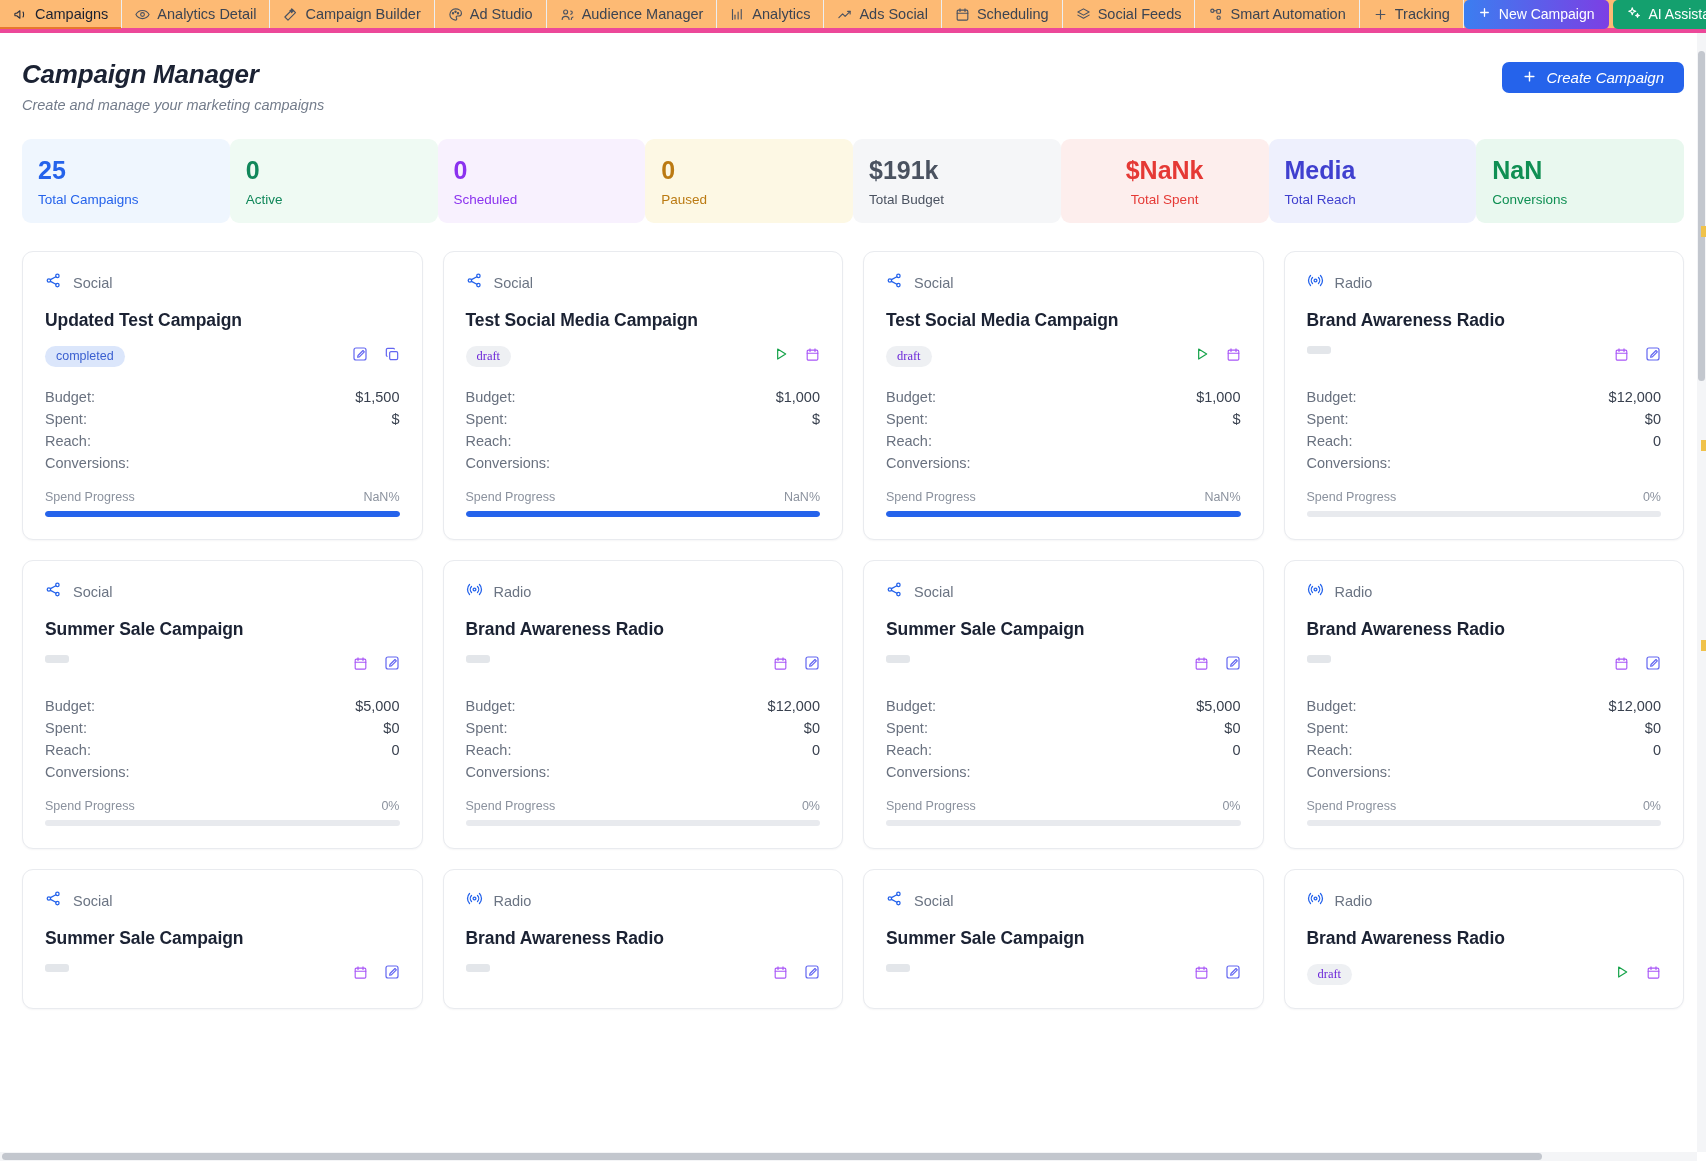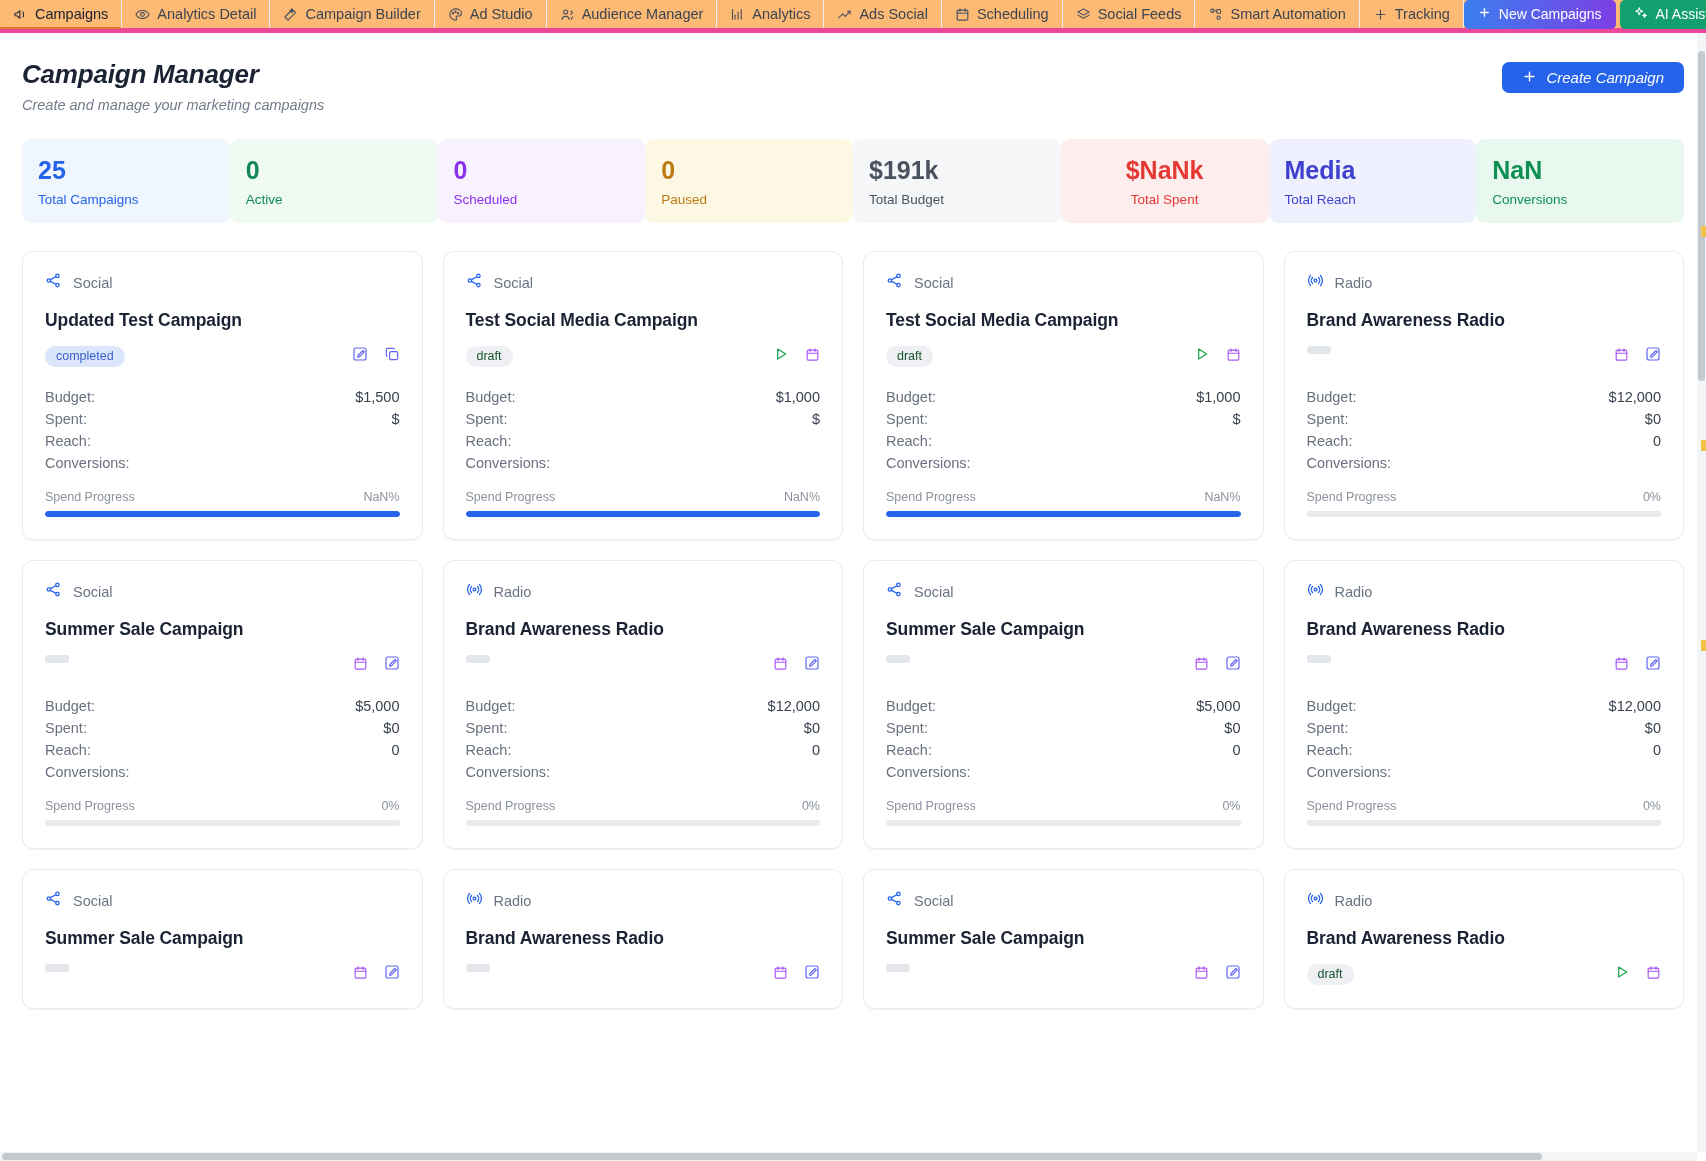--- a/index.html
+++ b/index.html
@@ -99,21 +99,21 @@
   }
   .card-meta {
     display: flex; align-items: flex-start; justify-content: space-between;
     margin-top: 15px; min-height: 22px;
   }
   .badge {
     font-size: 12.5px; padding: 4px 11px; border-radius: 11px;
     line-height: 1;
   }
   .badge.completed { background: #dbe6fb; color: #3a5fd0; }
-  .badge.draft { background: #eef0f3; color: #14532d; }
+  .badge.draft { background: #eef0f3; color: #6d28d9; font-family: Liberation Serif, serif; }
   .badge.skeleton {
     background: #e3e6ea; width: 24px; height: 6px;
     border-radius: 3px; display: inline-block;
   }
   .card-actions { display: flex; align-items: center; gap: 16px; }
   .act { cursor: pointer; display: block; }
 
   .rows { margin-top: 18px; }
   .row {
     display: flex; justify-content: space-between; align-items: baseline;
@@ -267,21 +267,21 @@
       </div>
     </div>
   <div class="nav-spacer"></div>
   <div class="nav-actions">
     <div class="btn-new-campaign">
       <span>
         <svg width="13" height="13" viewBox="0 0 24 24" fill="none" stroke="#fff" stroke-width="2.4" stroke-linecap="round">
             <path d="M12 5v14M5 12h14"></path>
           </svg>
       </span>
-      <span>New Campaigns</span>
+      <span>New Campaign</span>
     </div>
     <div class="btn-ai">
       <span>
         <svg width="14" height="14" viewBox="0 0 24 24" fill="none" stroke="#fff" stroke-width="1.9" stroke-linecap="round" stroke-linejoin="round">
             <path d="M9 3l1.6 4.4L15 9l-4.4 1.6L9 15l-1.6-4.4L3 9l4.4-1.6z"></path>
             <path d="M18 13l.9 2.3 2.3.9-2.3.9-.9 2.3-.9-2.3-2.3-.9 2.3-.9z"></path>
           </svg>
       </span>
       <span>AI Assistant</span>
     </div>

